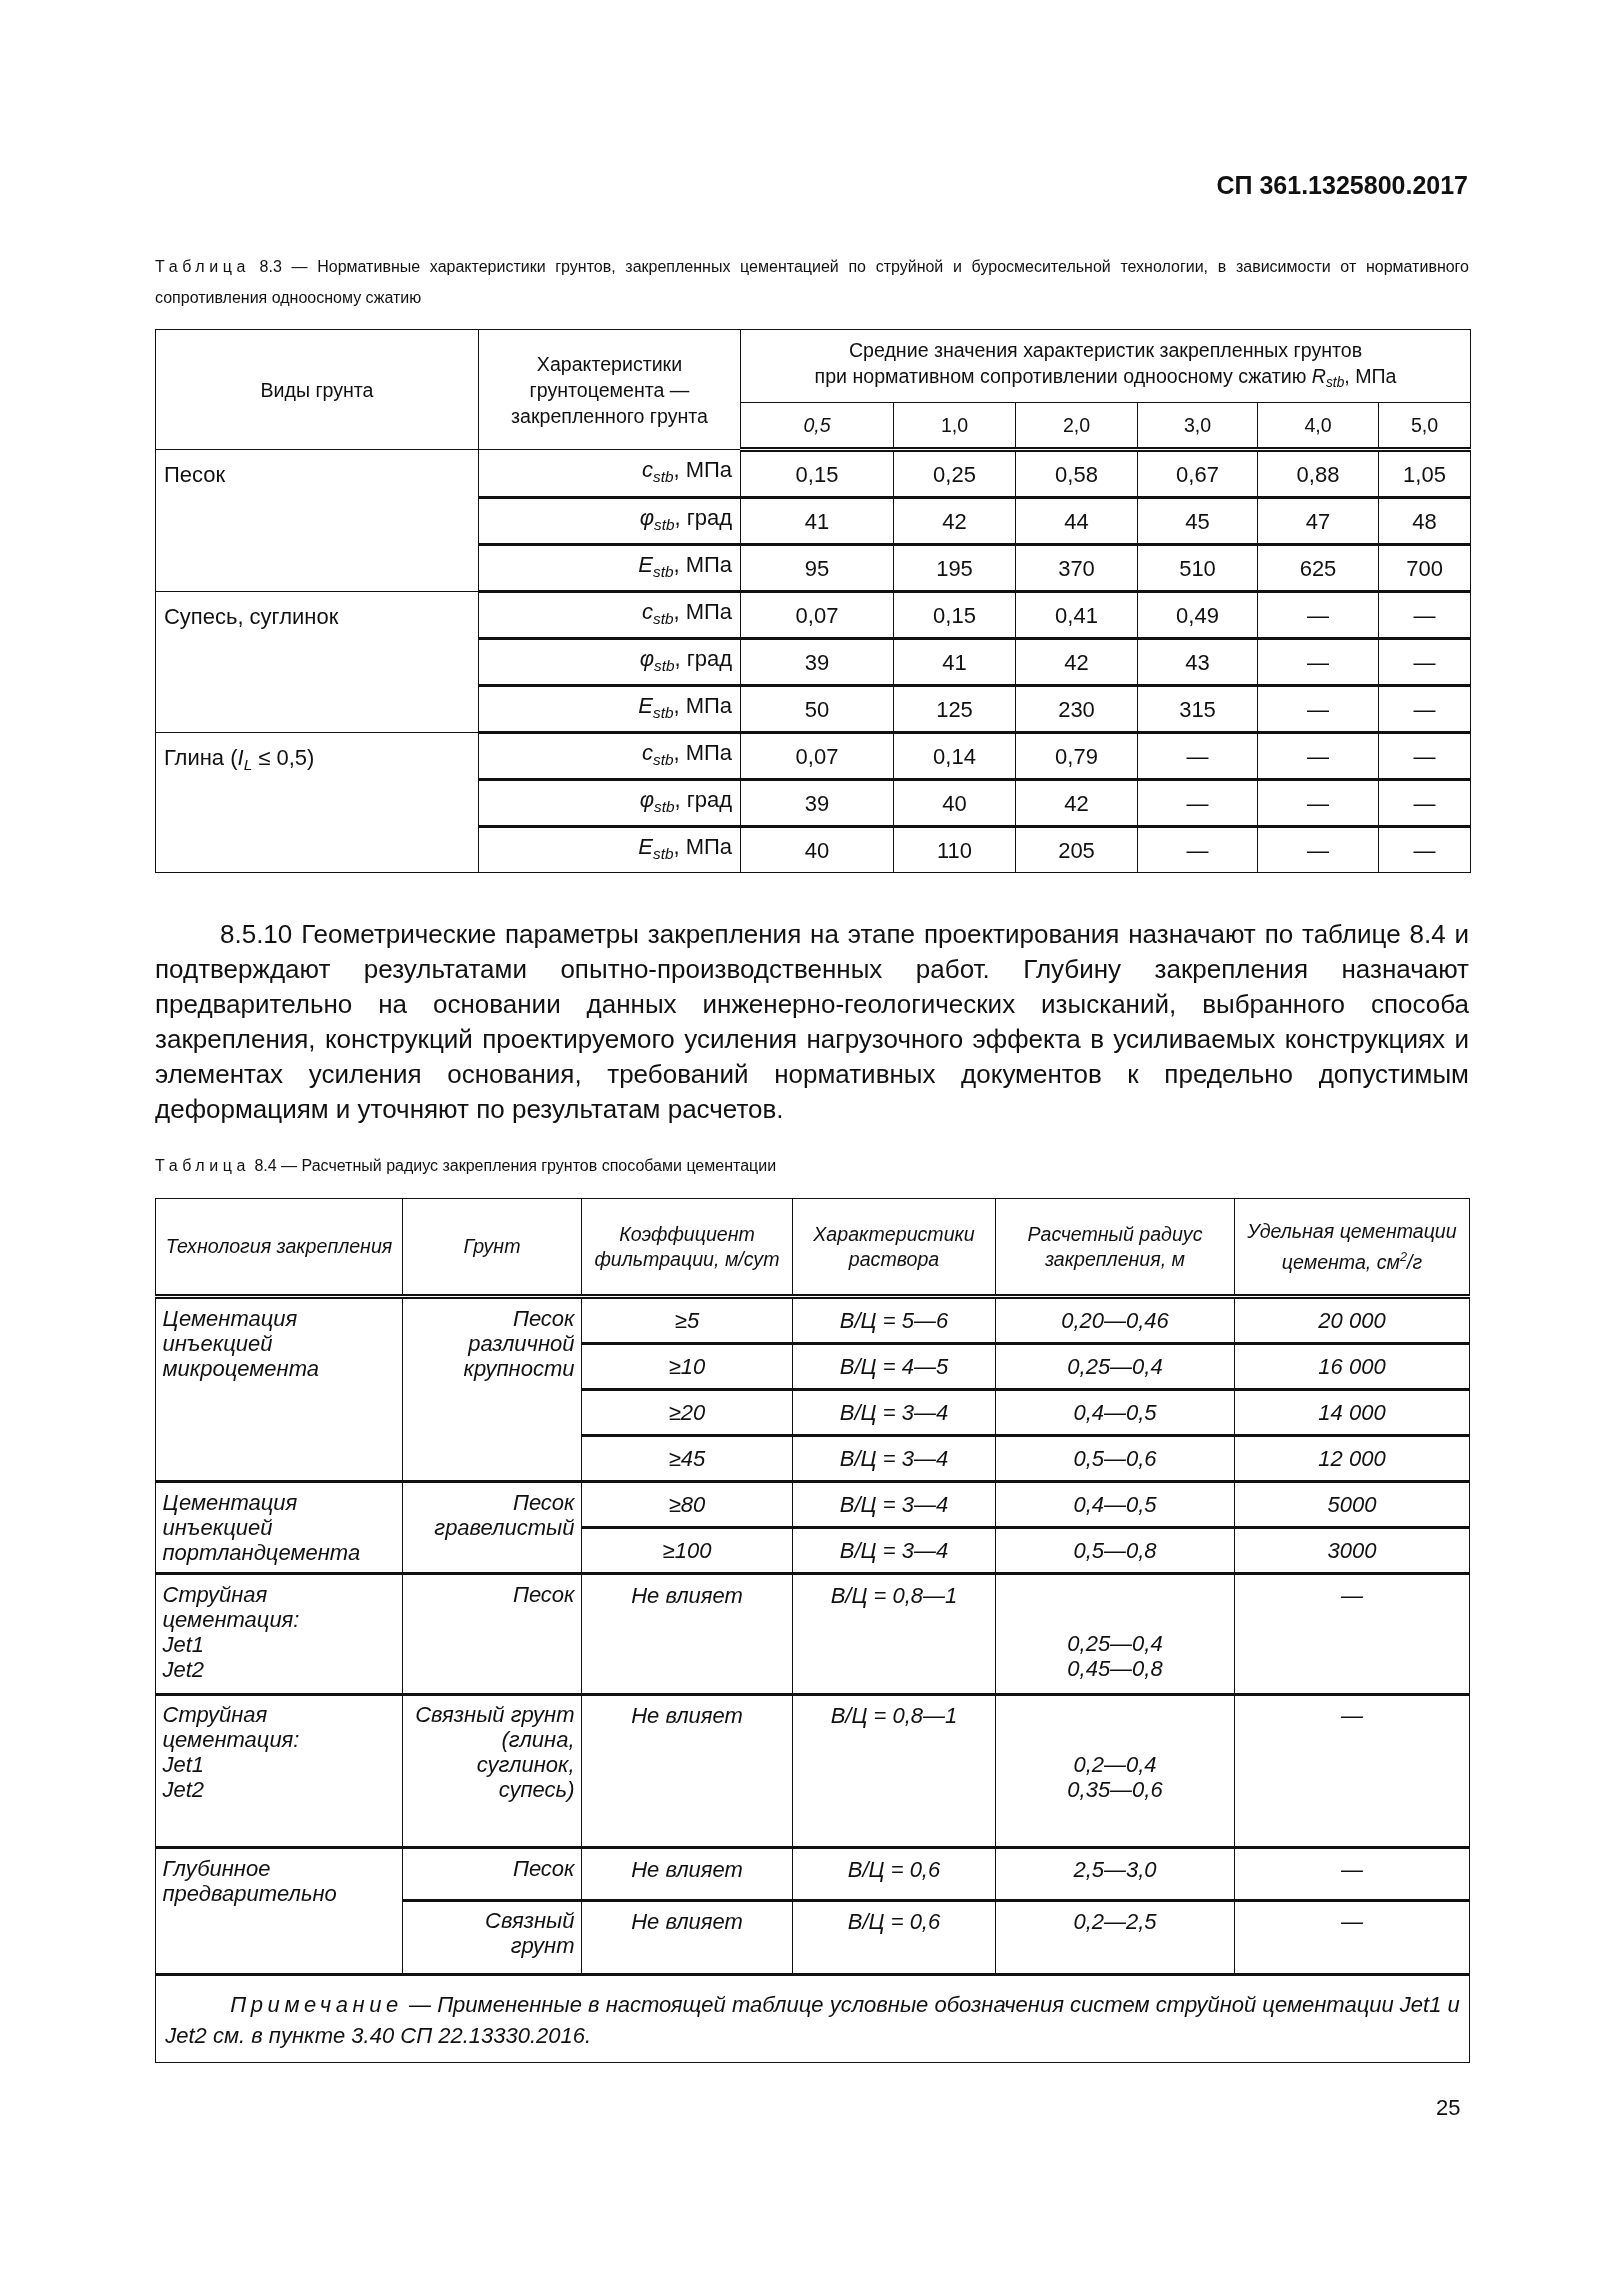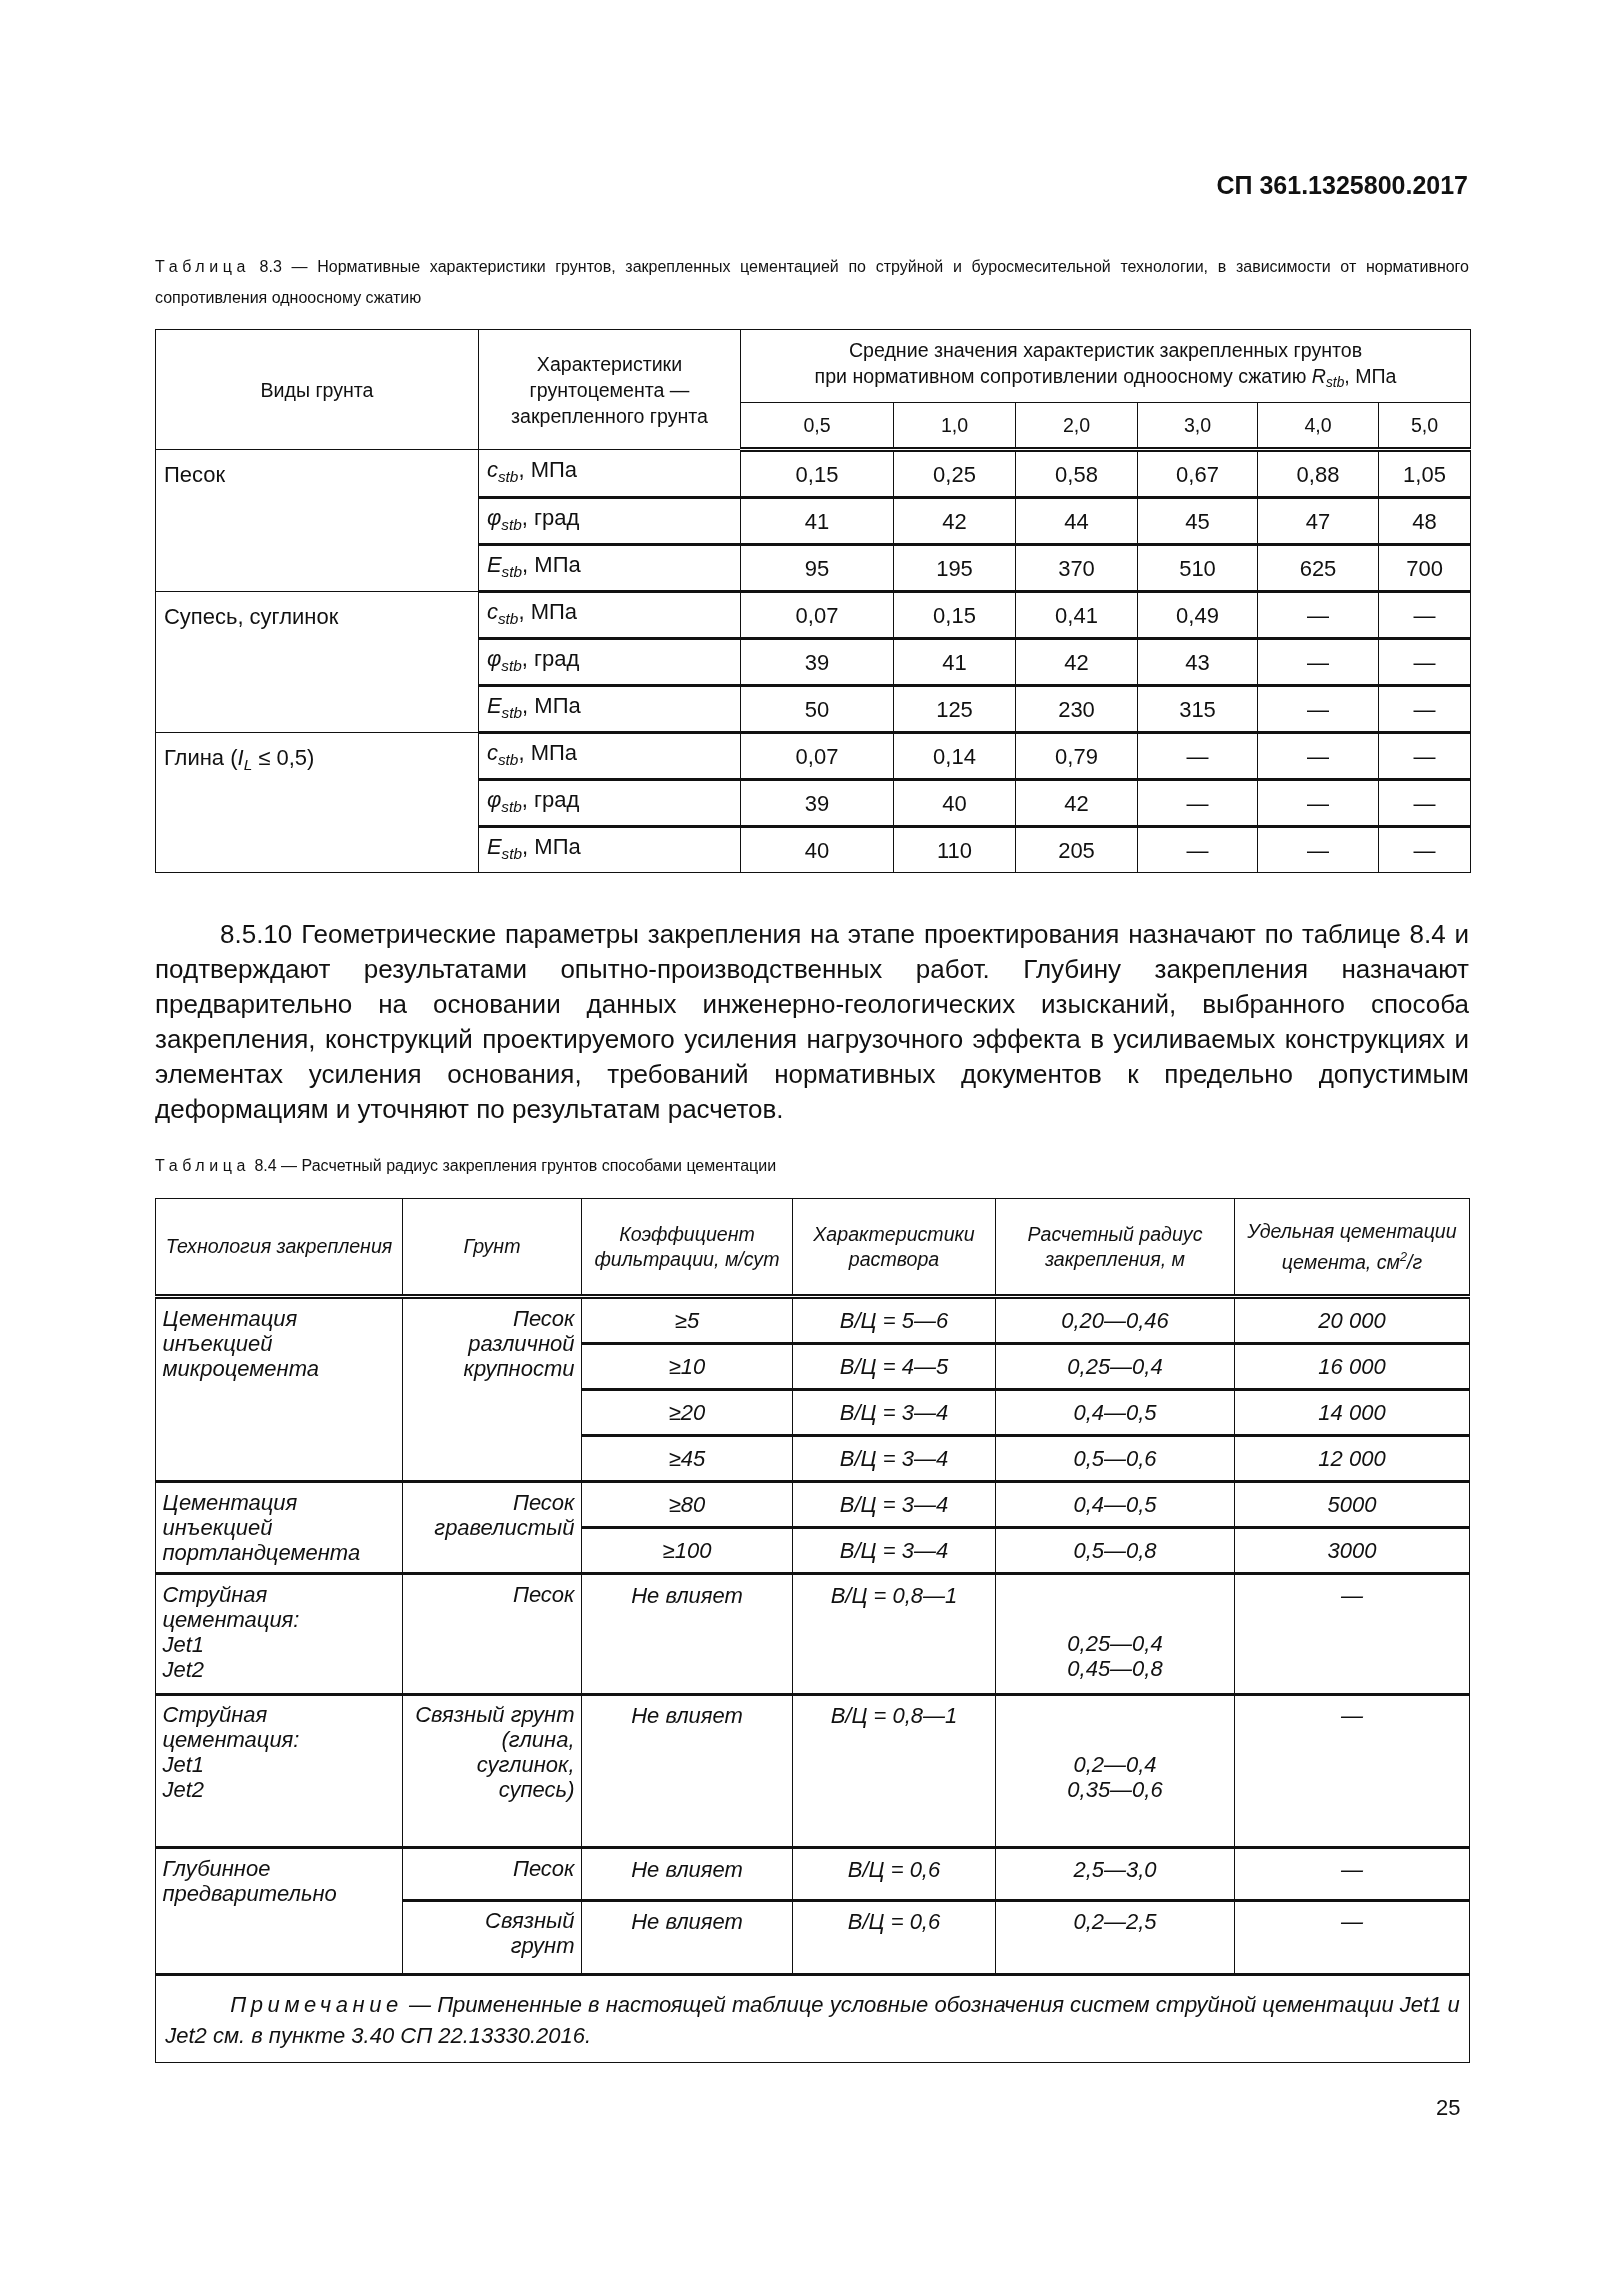--- a/index.html
+++ b/index.html
@@ -7,21 +7,21 @@
   .abs{position:absolute;}
   .doc-code{left:1197px;top:171px;width:271px;text-align:right;font-weight:bold;font-size:25px;}
   .caption{left:155px;width:1314px;font-size:16px;line-height:31px;text-align:justify;}
   .caption .sp{letter-spacing:4.6px;}
   table{border-collapse:collapse;position:absolute;left:155px;width:1314px;table-layout:fixed;}
   td,th{border:1.3px solid #111;font-weight:normal;font-size:22px;line-height:27.5px;padding:2.6px 7.9px;vertical-align:middle;text-align:center;}
   .t83{top:329px;}
   .t83 th{font-size:19.6px;line-height:26px;}
   .t83 td{height:44px;padding:0 7.9px;}
   .t83 td.soil{text-align:left;vertical-align:top;padding-top:10.5px;}
-  .t83 td.char{text-align:left;}
+  .t83 td.char{text-align:right;}
   .t83 thead tr:last-child th{border-bottom:5.9px double #111;}
   .t83 .grp-bottom td{border-bottom-width:3.3px;}
   .t83 .inner td{border-top-width:3.3px;}
   .t84{top:1198px;font-style:italic;}
   .t84 th{font-size:19.6px;line-height:25px;height:90px;}
   .t84 thead th{border-bottom:5.9px double #111;}
   .t84 td{height:43px;padding:0 6.5px;}
   .t84 td.tech{text-align:justify;text-align-last:left;vertical-align:top;padding-top:6.5px;line-height:25px;}
   .t84 td.soil{vertical-align:top;padding-top:6.5px;line-height:25px;text-align:right;}
   .t84 td.top{vertical-align:top;padding-top:6.5px;}
@@ -58,21 +58,21 @@
   <thead>
     <tr>
       <th rowspan="2">Виды грунта</th>
       <th rowspan="2">Характеристики грунтоцемента — закрепленного грунта</th>
       <th colspan="6" style="height:67px;">
         <span>Средние значения характеристик закрепленных грунтов</span><br>
         <span>при нормативном сопротивлении одноосному сжатию </span><span class="it">R</span><sub>stb</sub><span>, МПа</span>
       </th>
     </tr>
     <tr>
-      <th style="height:39px;">0,5</th>
+      <th style="height:39px;font-style:italic;">0,5</th>
       <th>1,0</th>
       <th>2,0</th>
       <th>3,0</th>
       <th>4,0</th>
       <th>5,0</th>
     </tr>
   </thead>
   <tbody>
 
     <tr>

